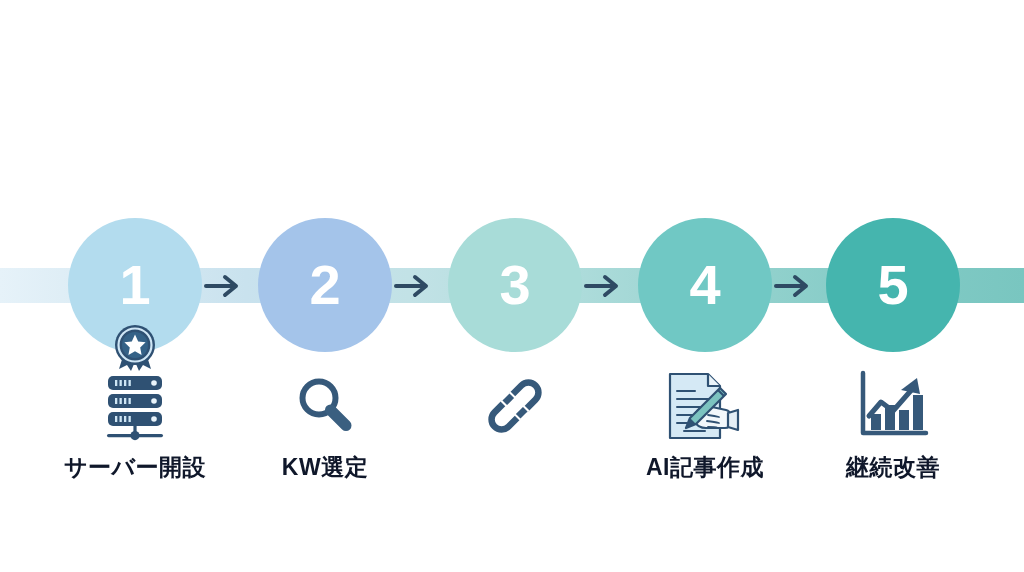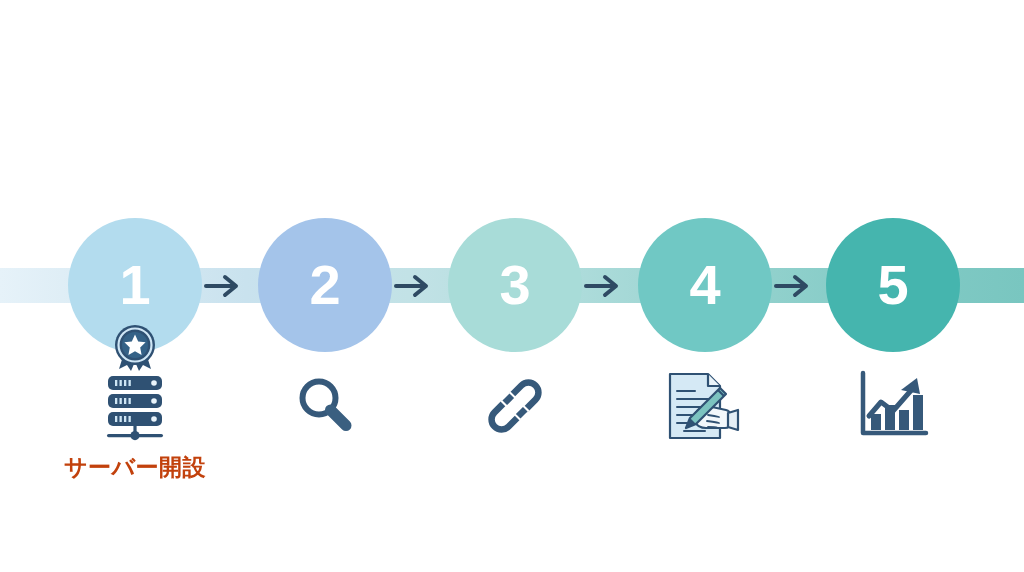--- a/index.html
+++ b/index.html
@@ -87,21 +87,21 @@
     display: flex;
     align-items: center;
     justify-content: center;
   }
   .icon-slot svg { display: block; }
 
   .step-label {
     margin-top: -2px;
     font-size: 23px;
     font-weight: bold;
-    color: #c2410c;
+    color: #0f172a;
     letter-spacing: 0.5px;
     white-space: nowrap;
     font-family: "Liberation Sans", "DejaVu Sans", sans-serif;
   }
 
   
   .arrow {
     position: absolute;
     top: 272px;
     width: 40px;
@@ -190,20 +190,21 @@
       <div class="step-inner">
         <div class="circle" style="background:#a4c4ea;">
           <span class="circle-number">2</span>
         </div>
         <div class="icon-slot">
           <svg width="68" height="68" viewBox="0 0 68 68">
             <circle cx="28" cy="26" r="16.5" fill="none" stroke="#36597a" stroke-width="6"></circle>
             <path d="M39.5 38 L55 53.5" stroke="#3a5f80" stroke-width="11" stroke-linecap="round"></path>
           </svg>
         </div>
+        <div class="step-label">KW選定</div>
       </div>
     </div>
 
     <div class="step step-2">
       <div class="step-inner">
         <div class="circle" style="background:#a8dcd8;">
           <span class="circle-number">3</span>
         </div>
         <div class="icon-slot">
           <svg width="70" height="70" viewBox="0 0 70 70">
@@ -245,20 +246,21 @@
               <path d="M46 61 q7 0 10 1"></path>
             </g>
 
             <path d="M66 47 l10 -3 v20 l-10 -3 z" fill="#e3eef6" stroke="#2f5173" stroke-width="2.2" stroke-linejoin="round"></path>
 
             <path d="M24 62 l4 -10 L58 22 l6 6 L34 58 Z" fill="#7cc3c0" stroke="#2f5173" stroke-width="2.2" stroke-linejoin="round"></path>
             <path d="M24 62 l4 -10 l6 6 Z" fill="#2f5173"></path>
             <path d="M56 24 l6 6" stroke="#2f5173" stroke-width="2.2"></path>
           </svg>
         </div>
+        <div class="step-label">AI記事作成</div>
       </div>
     </div>
 
     <div class="step step-4">
       <div class="step-inner">
         <div class="circle" style="background:#45b5ae;">
           <span class="circle-number">5</span>
         </div>
         <div class="icon-slot">
           <svg width="78" height="74" viewBox="0 0 78 74">
@@ -267,20 +269,21 @@
 
             <rect x="17" y="45" width="10" height="16" fill="#36597a"></rect>
             <rect x="31" y="36" width="10" height="25" fill="#36597a"></rect>
             <rect x="45" y="41" width="10" height="20" fill="#36597a"></rect>
             <rect x="59" y="26" width="10" height="35" fill="#36597a"></rect>
 
             <path d="M15 47 L27 33 L39 42 L60 18" fill="none" stroke="#36597a" stroke-width="5" stroke-linecap="round" stroke-linejoin="round"></path>
             <path d="M63 9 L66 25 L47 21 Z" fill="#36597a"></path>
           </svg>
         </div>
+        <div class="step-label">継続改善</div>
       </div>
     </div>
 
     <div class="arrow arrow-0">
       <svg width="40" height="28" viewBox="0 0 40 28">
         <path d="M3 14 H29" stroke="#2e4a63" stroke-width="4" stroke-linecap="round"></path>
         <path d="M22 5 L33 14 L22 23" fill="none" stroke="#2e4a63" stroke-width="4" stroke-linecap="round" stroke-linejoin="round"></path>
       </svg>
     </div>
     <div class="arrow arrow-1">

